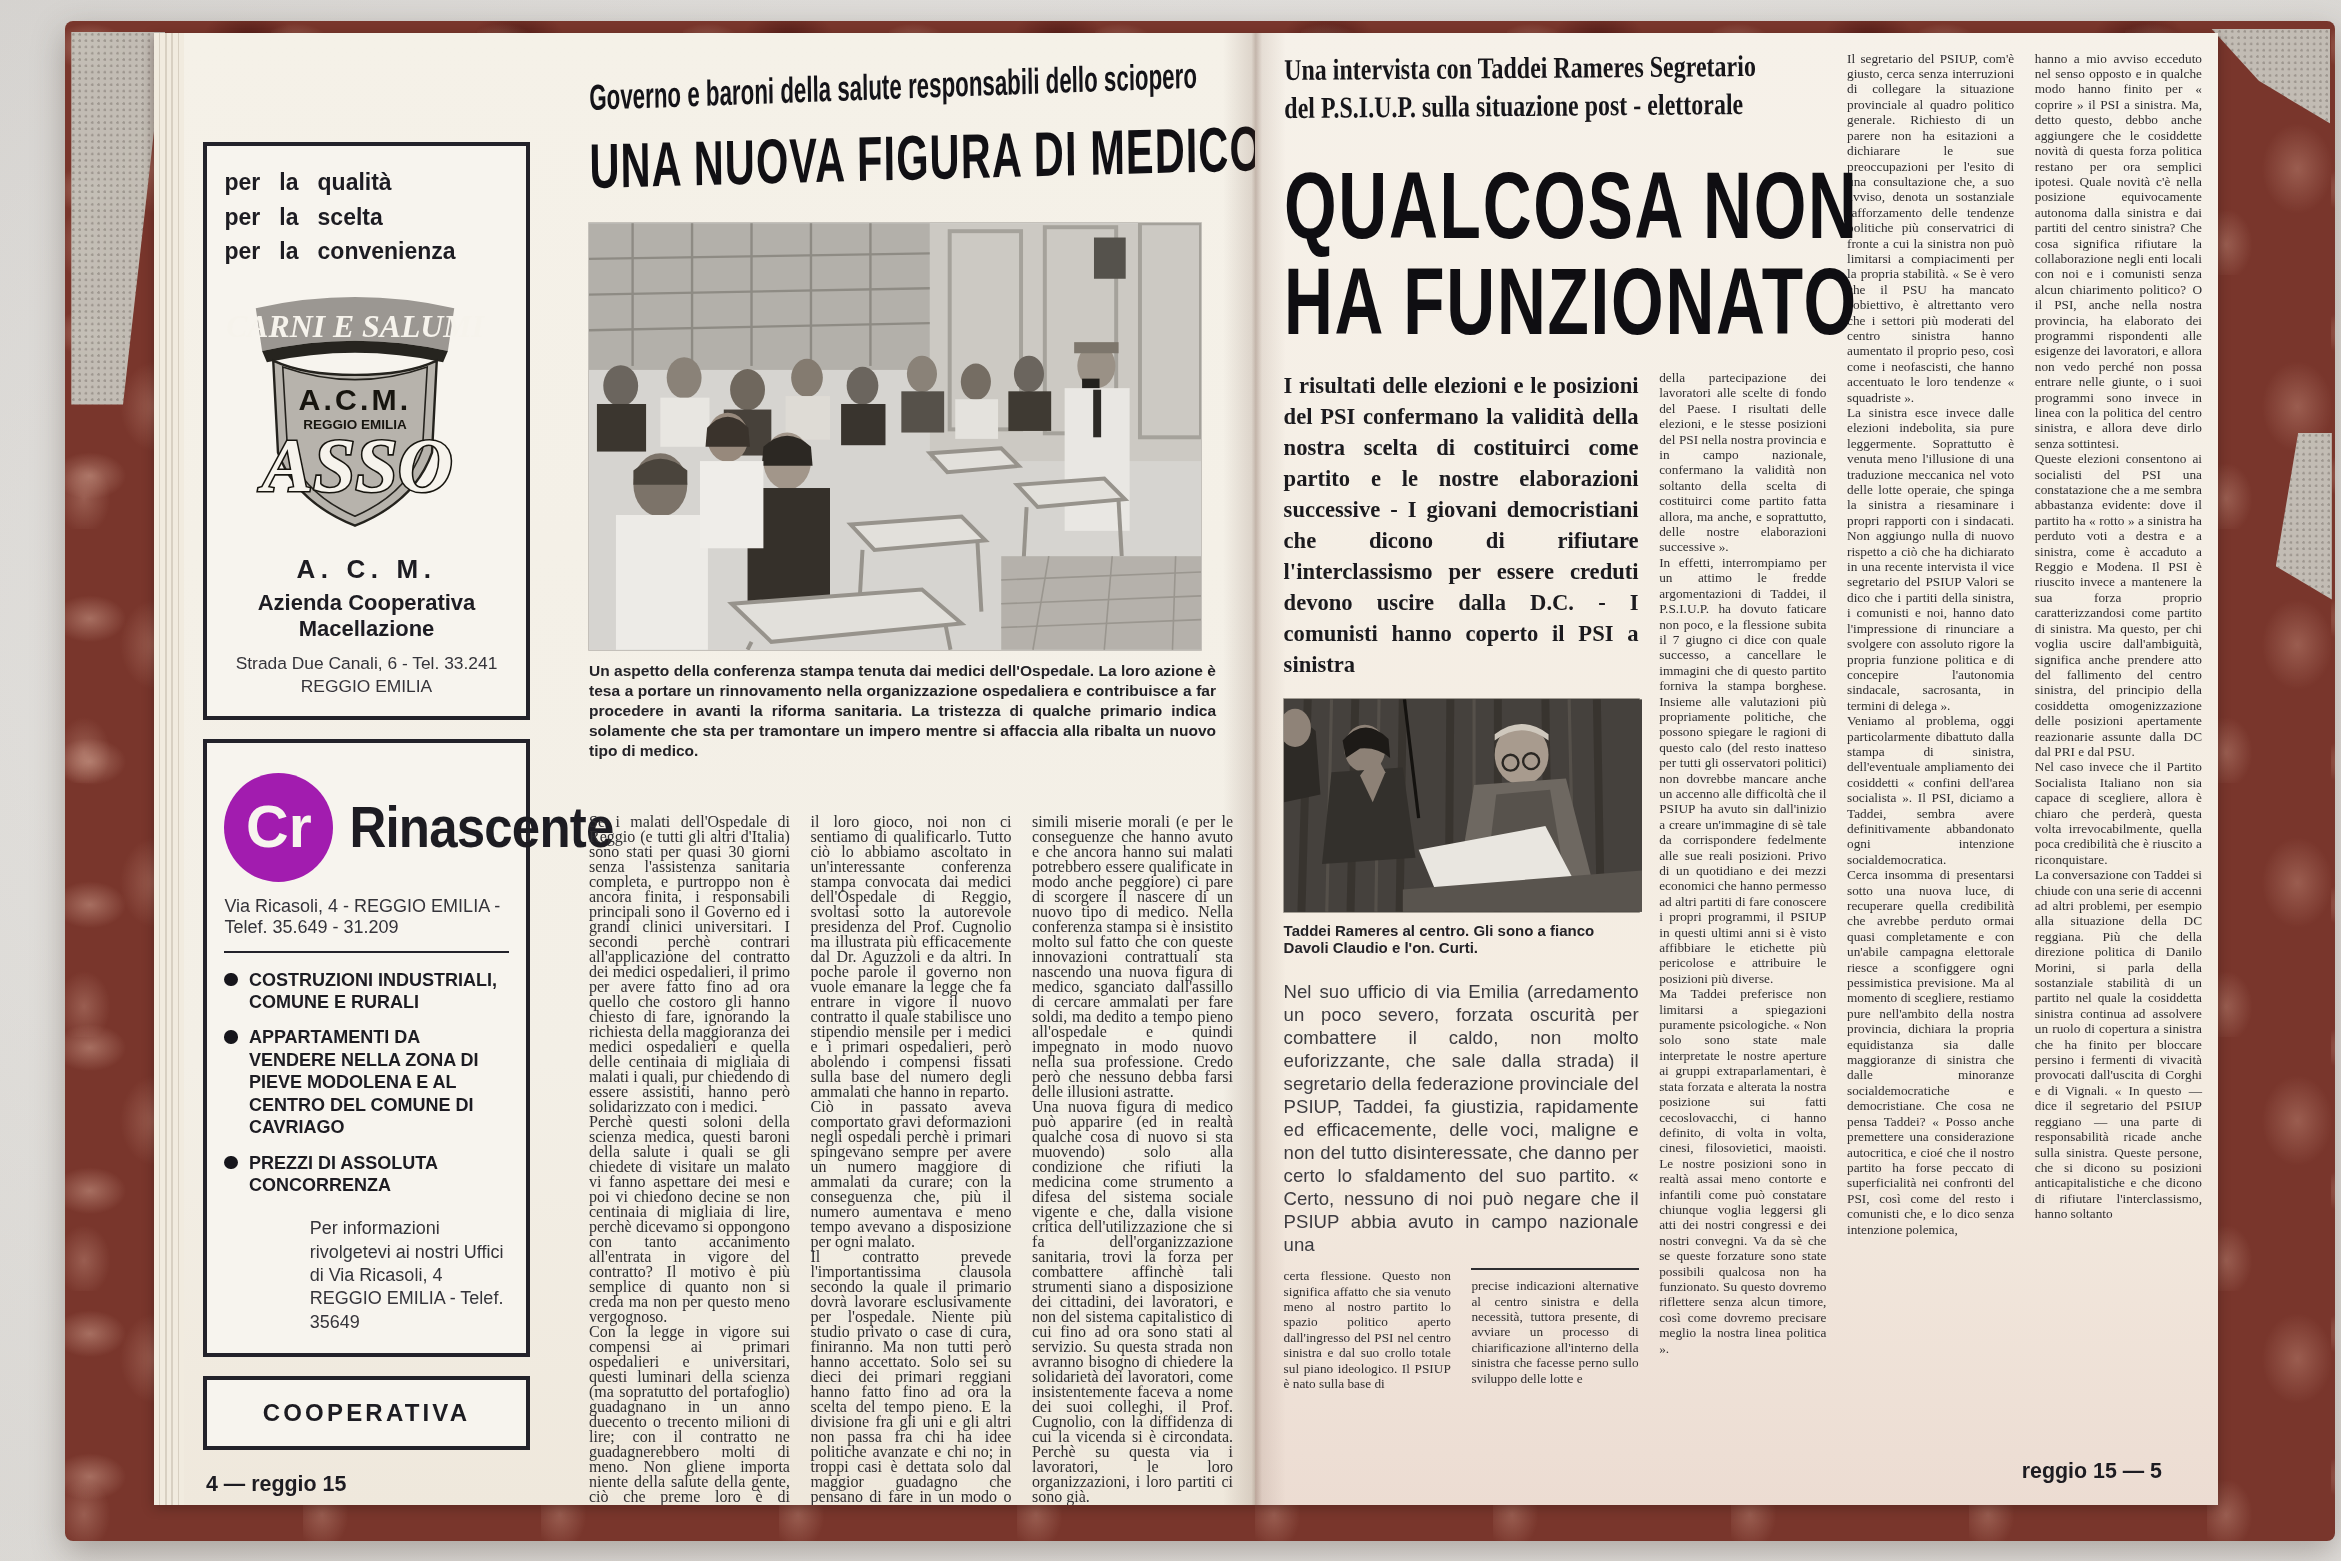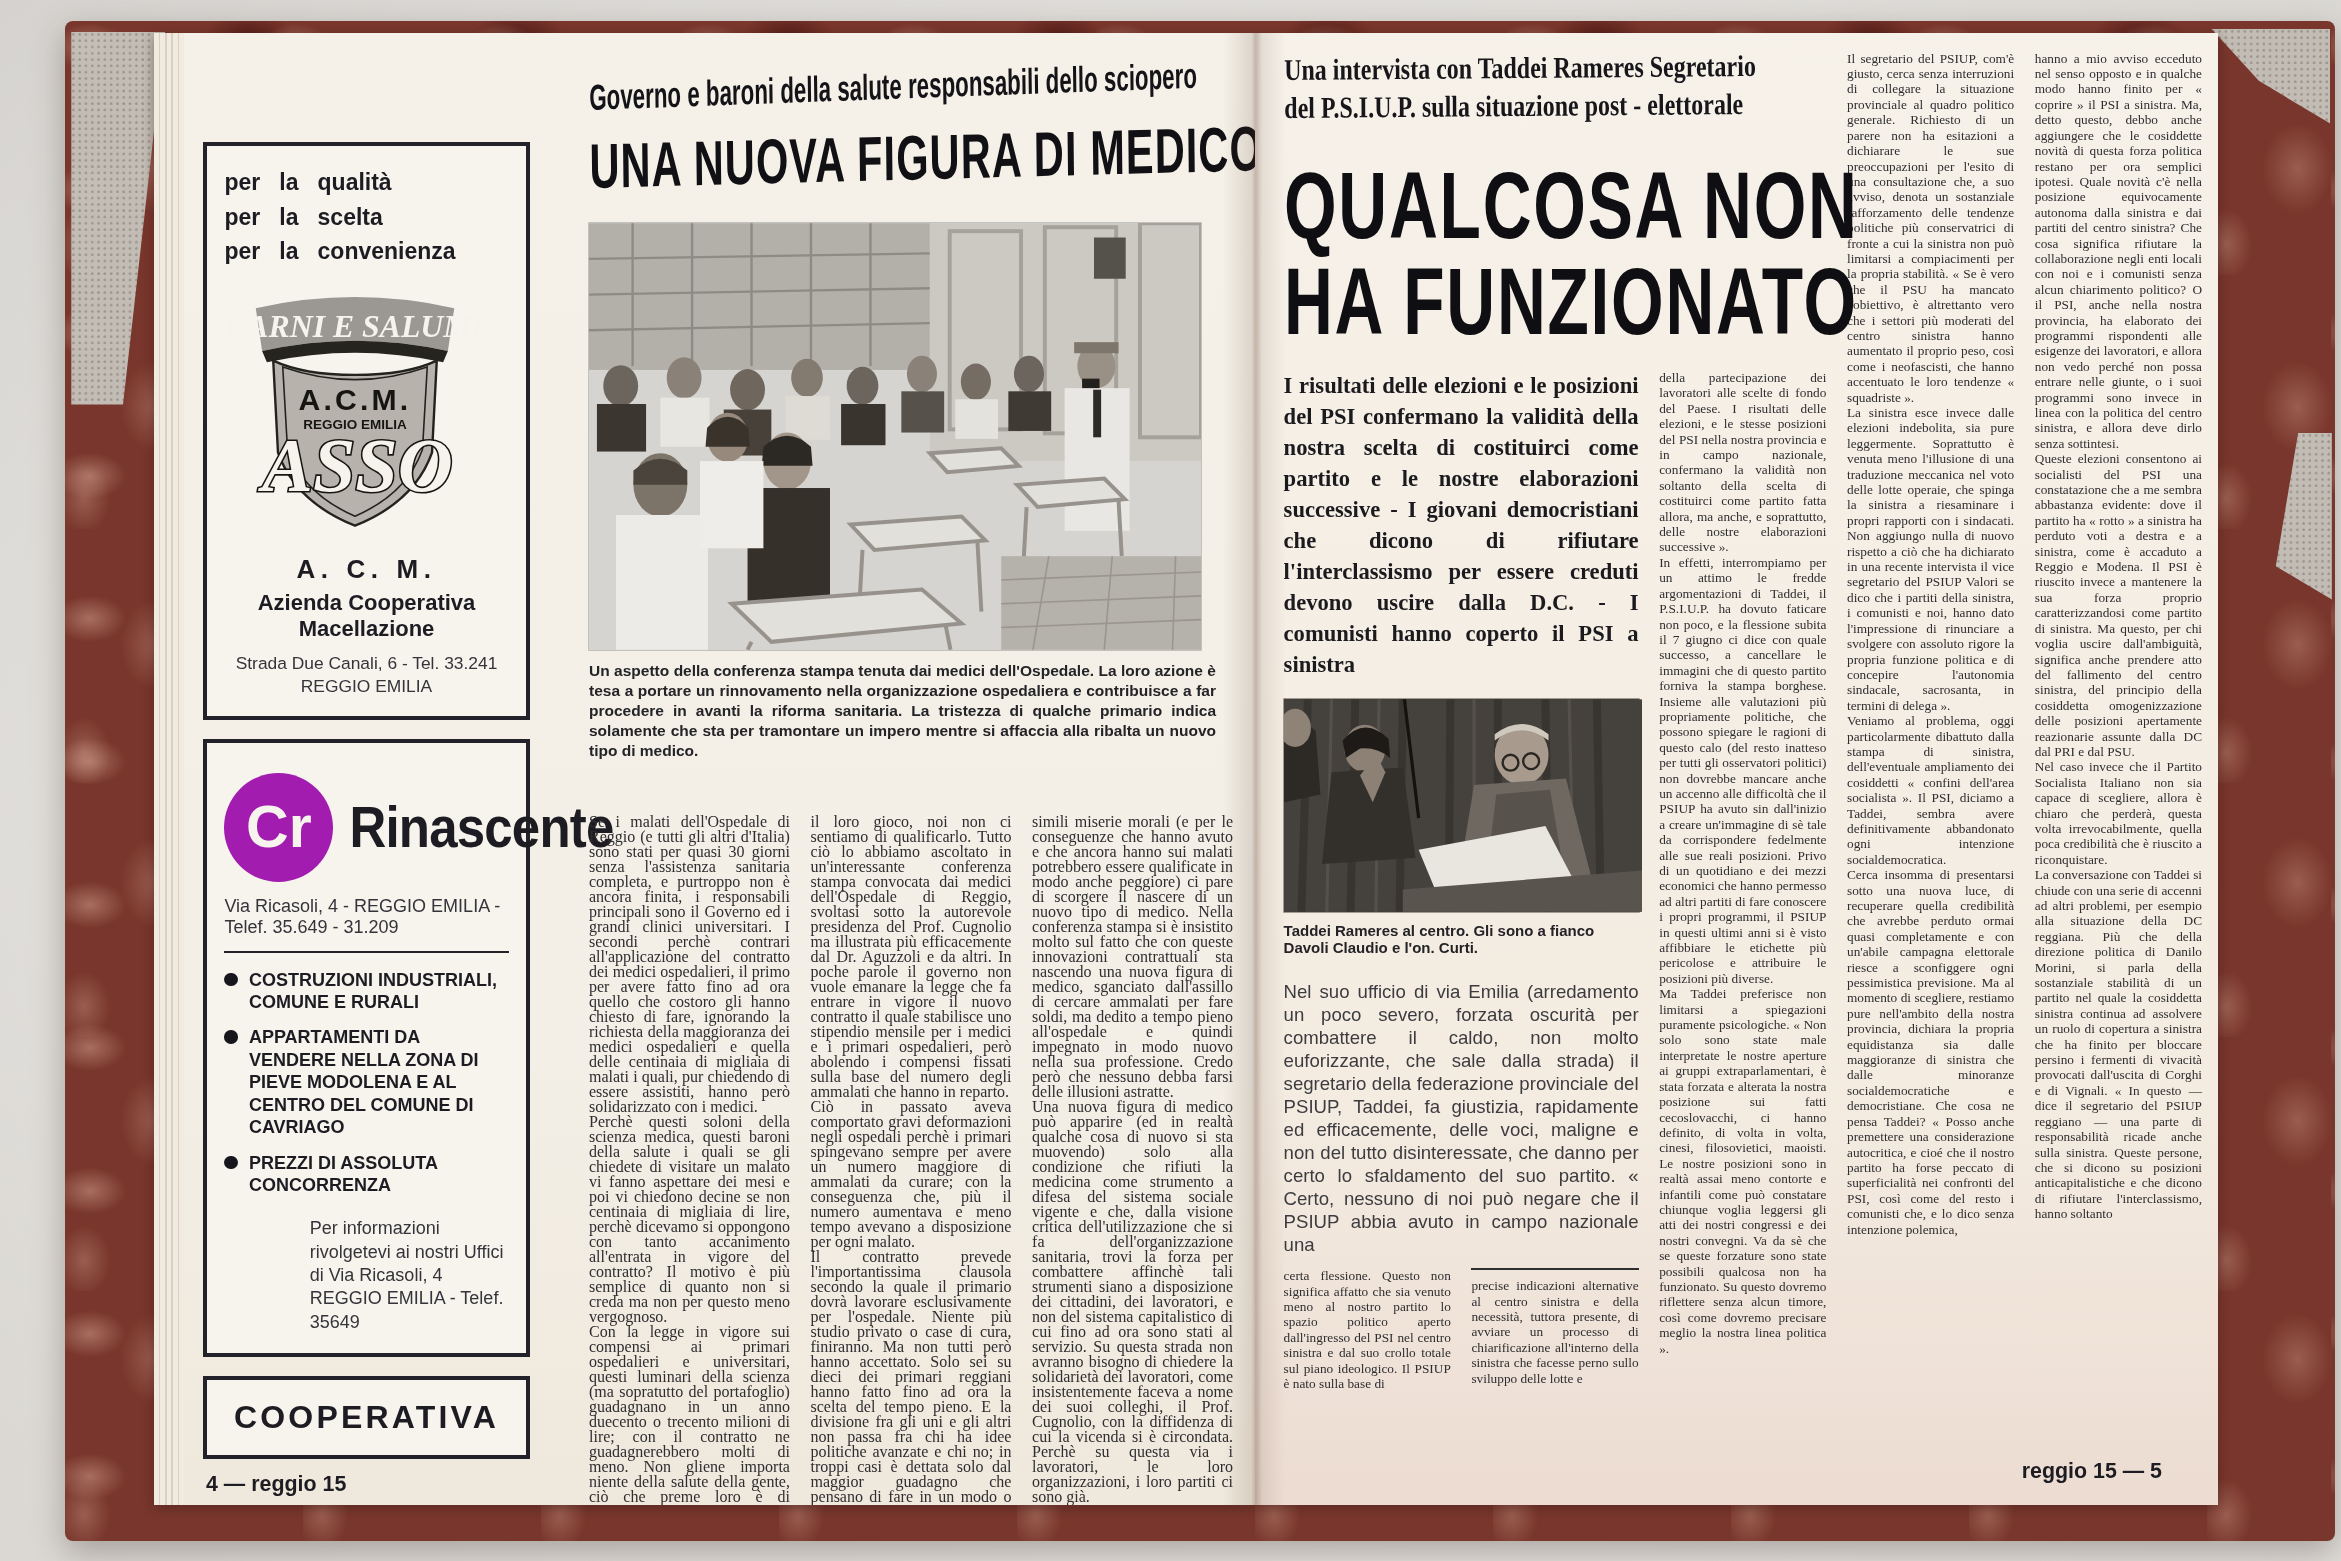--- a/index.html
+++ b/index.html
@@ -50,21 +50,21 @@
   .rin-row{display:flex;align-items:center;gap:16px;margin-top:11px;}
   .cr-circle{width:109px;height:109px;border-radius:50%;background:#a21caf;color:#f7f4ee;
      display:flex;align-items:center;justify-content:center;font-weight:bold;font-size:59px;flex:0 0 auto;}
   .rin-brand{font-weight:bold;font-size:51px;transform:scaleY(1.12);transform-origin:left center;letter-spacing:-0.8px;}
   .rin-addr{font-size:18px;margin-top:14.3px;color:#35343a;}
   .rin-rule{border:none;border-top:2.4px solid #23222a;margin:12.7px 0 16px;}
   .bullet-row{display:flex;gap:11px;margin-top:12.7px;}
   .bullet-dot{width:13.5px;height:13.5px;border-radius:50%;background:#17161c;flex:0 0 auto;margin-top:4px;}
   .bullet-text{font-weight:bold;font-size:18px;line-height:1.25;}
   .rin-info{margin-top:20.6px;margin-left:auto;width:70%;font-size:18px;line-height:1.3;color:#35343a;}
-  .tes-l1{text-align:center;font-weight:bold;font-size:32px;letter-spacing:3.2px;}
+  .tes-l1{text-align:center;font-weight:bold;font-size:24px;letter-spacing:3.2px;}
   .lp-footer{position:absolute;left:52px;bottom:8px;font-family:"Liberation Sans",sans-serif;
     font-weight:bold;font-size:21.4px;color:#1d1c22;}
   
   .article{position:absolute;left:435px;top:44px;width:644px;}
   .lp-kicker{font-family:"Liberation Sans",sans-serif;font-weight:bold;font-size:36px;white-space:nowrap;
     transform:scaleX(.62) rotate(-1.3deg);transform-origin:left top;color:#141318;}
   .lp-headline{margin-top:11px;font-family:"Liberation Sans",sans-serif;font-weight:bold;font-size:63px;
     white-space:nowrap;transform:scaleX(.66) rotate(-1deg);transform-origin:left top;color:#111014;letter-spacing:1.6px;}
   .lp-photo{margin-top:20.6px;width:612px;height:427px;background:#d8d6d2;box-shadow:0 0 0 0.8px #b9b5ae;}
   .lp-caption{margin-top:11px;width:627px;font-family:"Liberation Sans",sans-serif;font-weight:bold;

